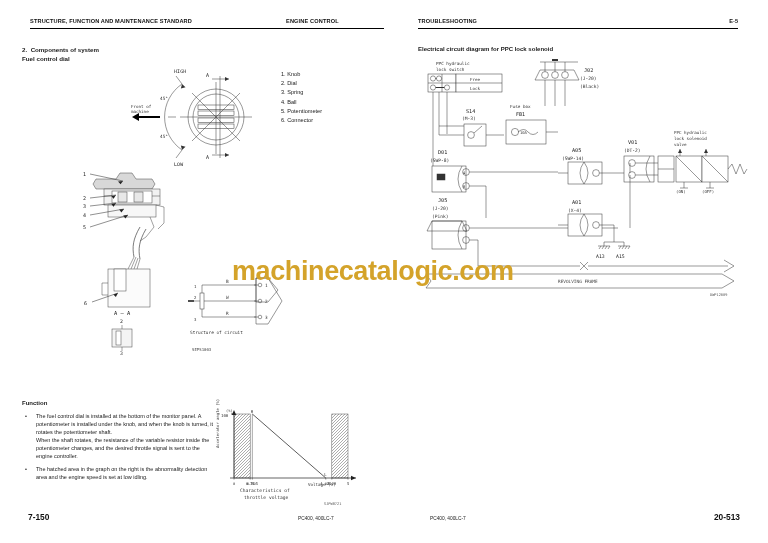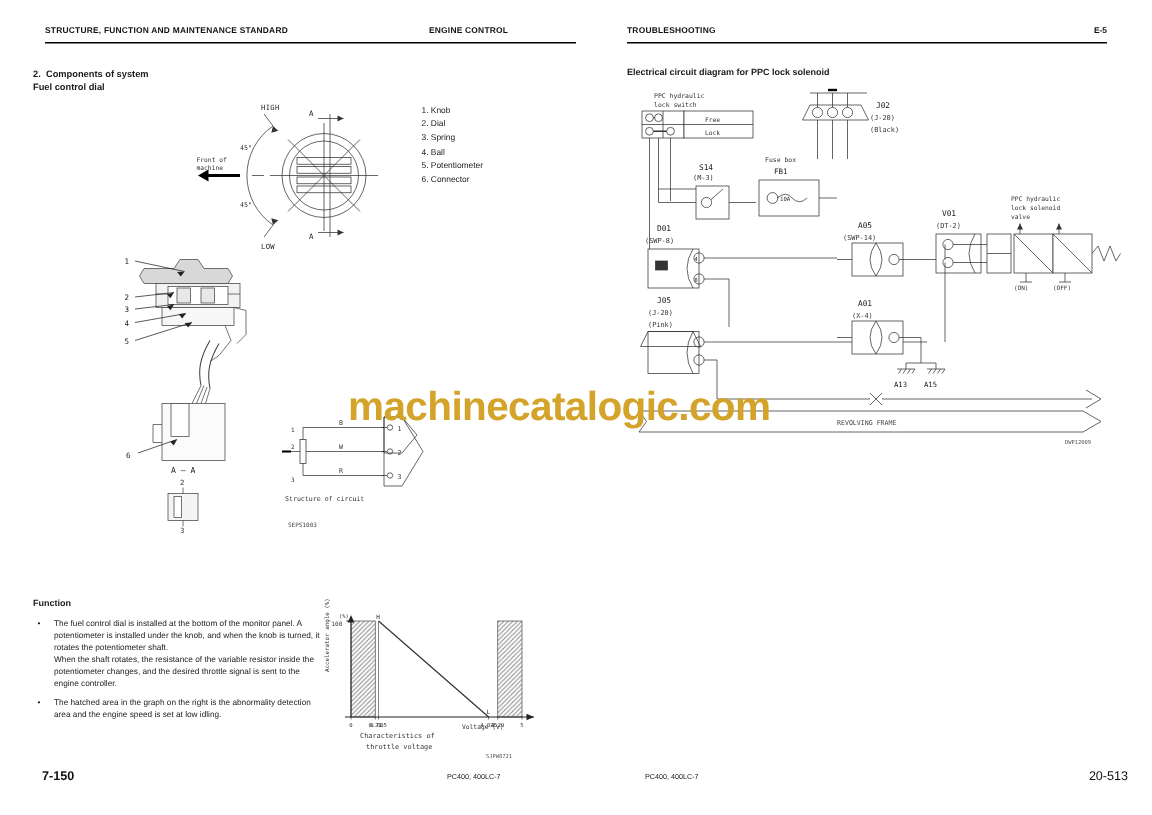--- a/index.html
+++ b/index.html
@@ -59,21 +59,21 @@
   
   #watermark{
     position:absolute;left:232px;top:256px;
     font-size:27px;font-weight:bold;letter-spacing:-.4px;
     color:#d4a32a;font-family:"Liberation Sans", sans-serif;
     z-index:40;pointer-events:none;
   }
 
   
   #pg-left{position:absolute;left:28px;top:512px;font-size:8.4px;font-weight:bold;color:#111;}
-  #pg-right{position:absolute;right:16px;top:512px;font-size:8.4px;font-weight:normal;color:#111;}
+  #pg-right{position:absolute;right:28px;top:512px;font-size:8.4px;font-weight:bold;color:#111;}
   #mdl-left{position:absolute;left:298px;top:516px;font-size:4.8px;color:#222;}
   #mdl-right{position:absolute;left:430px;top:516px;font-size:4.8px;color:#222;}
 </style>
 </head>
 <body>
 
 <div class="page">
 
   <div class="runhead rh-left">STRUCTURE, FUNCTION AND MAINTENANCE STANDARD</div>
   <div class="runhead rh-mid">ENGINE CONTROL</div>

